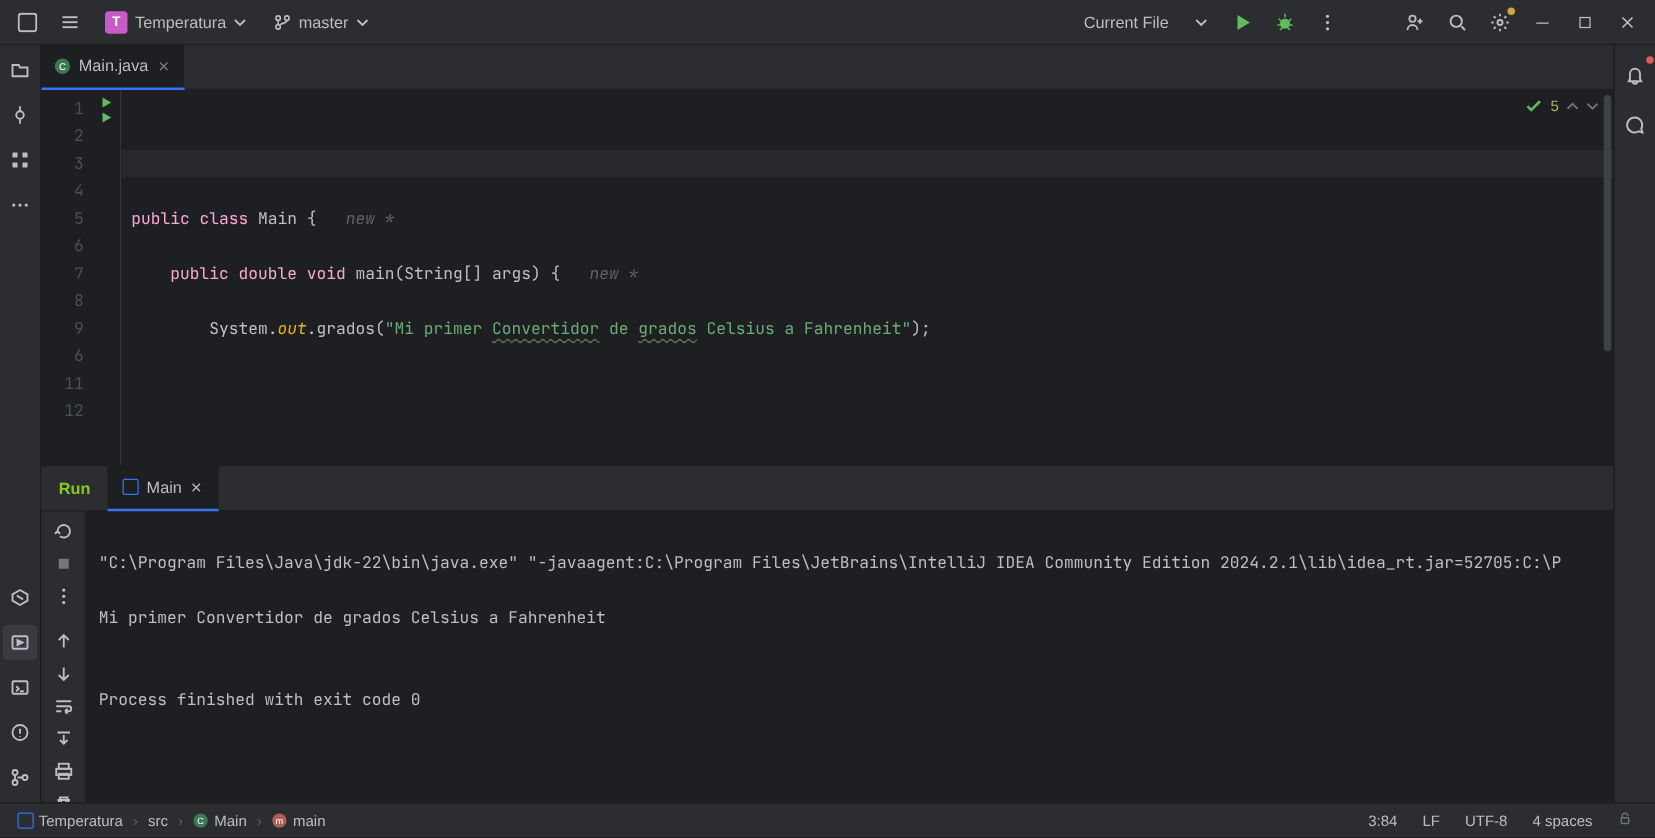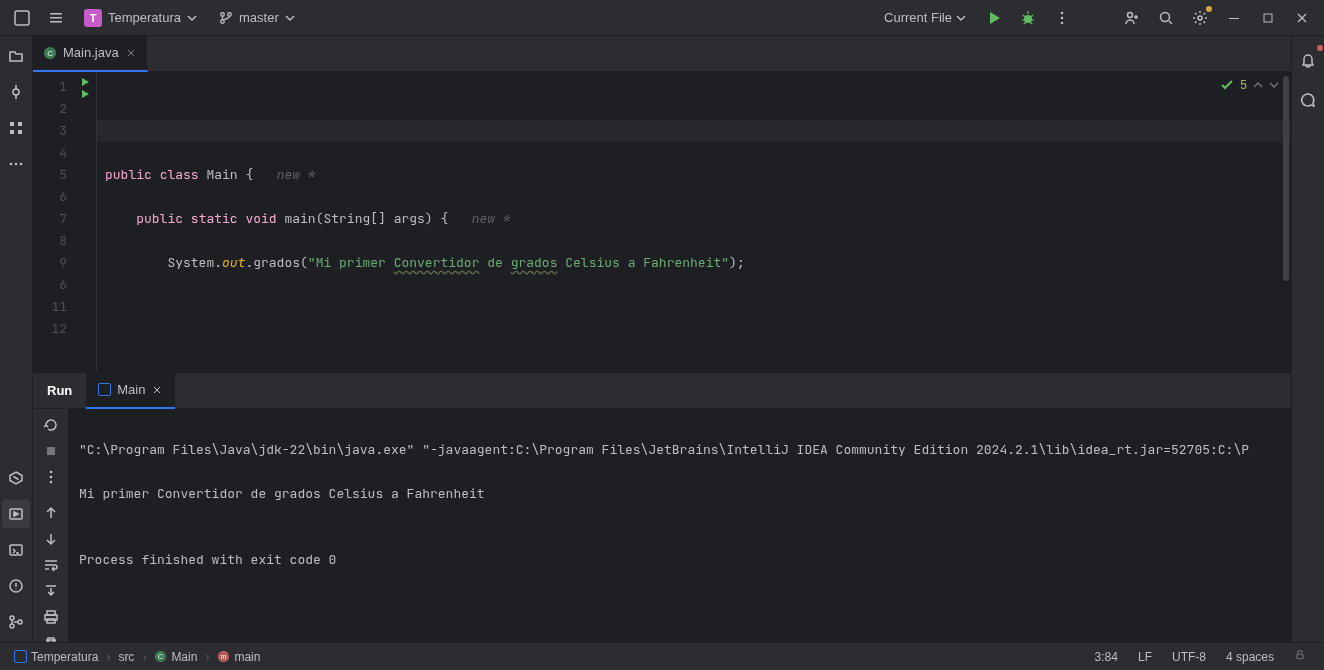--- a/index.html
+++ b/index.html
@@ -41,21 +41,21 @@
   padding: 4px 8px; border-radius: 4px; cursor: pointer;
 }
 .proj-badge {
   width: 18px; height: 18px; border-radius: 3px;
   background: #c75bc8; color: #fff;
   display: flex; align-items: center; justify-content: center;
   font-size: 11px; font-weight: 600;
 }
 .chevron { width: 10px; height: 10px; }
 .vcs-chip { display: flex; align-items: center; gap: 6px; padding: 4px 8px; border-radius: 4px; cursor: pointer; }
-.run-config { display: flex; align-items: center; gap: 4px; padding: 4px 8px; border-radius: 4px; cursor: pointer; }
+.run-config { display: flex; align-items: center; gap: 21px; padding: 4px 8px; border-radius: 4px; cursor: pointer; }
 .play-green { color: #5fbd5f; }
 .bug-green { color: #5fbd5f; }
 .gear-dot { position: relative; }
 .gear-dot::after {
   content: ""; position: absolute; top: 2px; right: 2px;
   width: 6px; height: 6px; border-radius: 50%; background: #d1a742;
 }
 
 
 .main {
@@ -129,21 +129,21 @@
   position: absolute; right: 2px; top: 4px; width: 6px; height: 205px;
   background: #3e4146; border-radius: 3px;
 }
 
 
 .run-panel { height: 270px; border-top: 1px solid #1e1f22; display: flex; flex-direction: column; background: #1e1f22; }
 .run-tabs {
   height: 36px; background: #2b2d30; border-bottom: 1px solid #1e1f22;
   display: flex; align-items: center;
 }
-.run-title { padding: 0 14px; font-weight: 600; color: #ffffff; }
+.run-title { padding: 0 14px; font-weight: 600; color: #84cc16; }
 .run-tab {
   height: 36px; display: flex; align-items: center; gap: 6px; padding: 0 12px;
   background: #1e1f22; border-bottom: 2px solid #3574f0; cursor: pointer;
 }
 .run-body { flex: 1; display: flex; overflow: hidden; }
 .run-toolbar {
   width: 36px; background: #2b2d30; border-right: 1px solid #1e1f22;
   display: flex; flex-direction: column; align-items: center; padding-top: 8px; gap: 10px;
 }
 .run-console {
@@ -373,21 +373,21 @@
           <div class="run-mark">
               <svg width="12" height="12" viewBox="0 0 12 12" fill="currentColor">
                 <path d="M3 2l7 4-7 4z"></path>
               </svg>
             </div>
         </div>
         <div class="code-col">
           <div class="cur-line-hl"></div>
           <div class="code-text">
 <div><span class="kw">public</span> <span class="kw">class</span> <span class="id">Main</span> {   <span class="hint-new">new *</span></div>
-<div>    <span class="kw">public</span> <span class="kw">static</span> <span class="kw">void</span> <span class="id">main</span><span>(String[] args) {</span>   <span class="hint-new">new *</span></div>
+<div>    <span class="kw">public</span> <span class="kw">double</span> <span class="kw">void</span> <span class="id">main</span><span>(String[] args) {</span>   <span class="hint-new">new *</span></div>
 <div><span>        System.</span><span class="static-it">out</span><span>.grados(</span><span class="str">"Mi primer </span><span class="str squiggle">Convertidor</span><span class="str"> de </span><span class="str squiggle">grados</span><span class="str"> Celsius a Fahrenheit"</span><span>);</span></div>
 <div> </div>
 
 
 
 
 
 
 
           </div>

